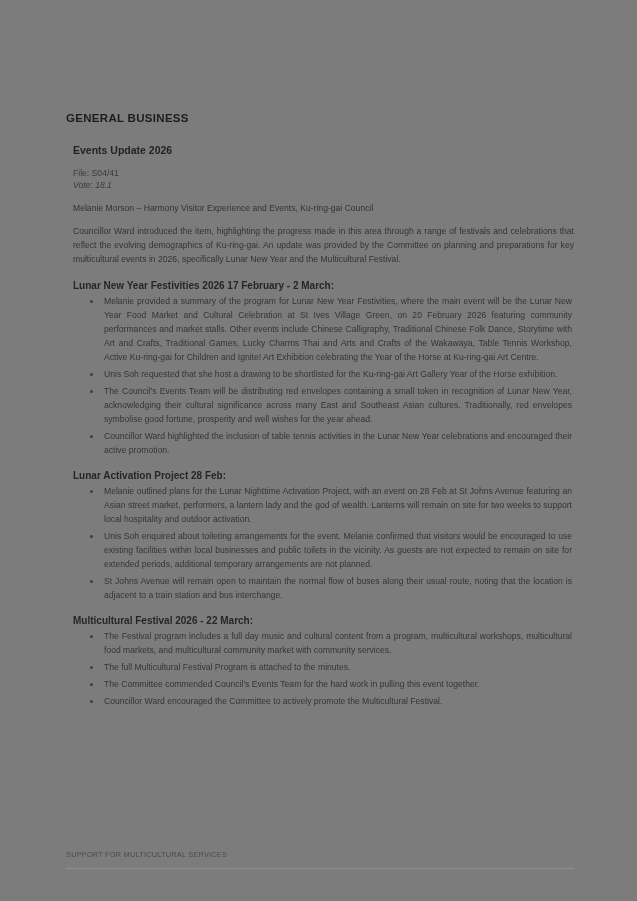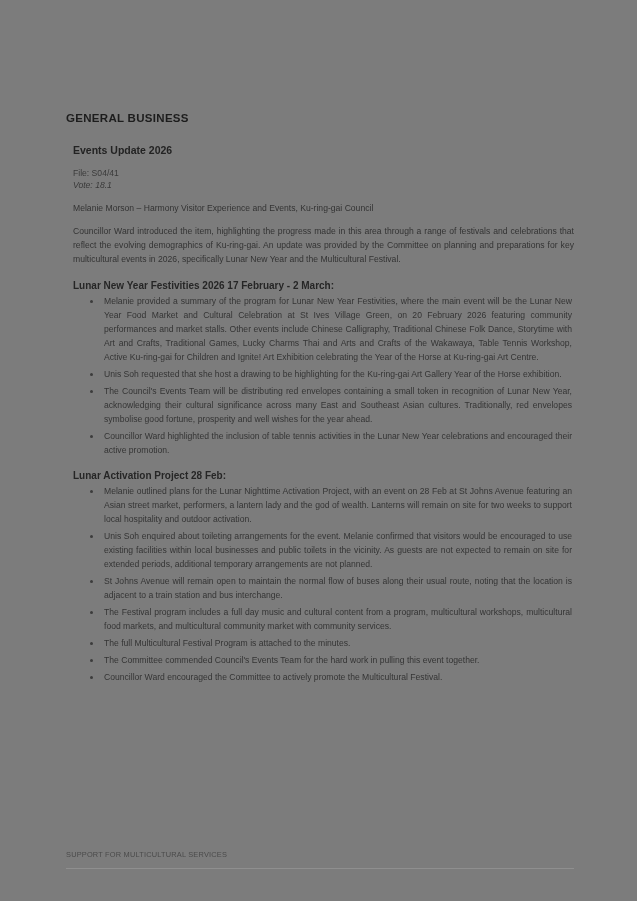--- a/index.html
+++ b/index.html
@@ -126,32 +126,33 @@
     <div class="meta-line">File: S04/41</div>
     <div class="meta-line italic">Vote: 18.1</div>
 
     <div class="intro">Melanie Morson – Harmony Visitor Experience and Events, Ku-ring-gai Council</div>
 
     <div class="intro tight">Councillor Ward introduced the item, highlighting the progress made in this area through a range of festivals and celebrations that reflect the evolving demographics of Ku-ring-gai. An update was provided by the Committee on planning and preparations for key multicultural events in 2026, specifically Lunar New Year and the Multicultural Festival.</div>
 
     <div class="section-head">Lunar New Year Festivities 2026 17 February - 2 March:</div>
     <ul class="bullets">
       <li>Melanie provided a summary of the program for Lunar New Year Festivities, where the main event will be the Lunar New Year Food Market and Cultural Celebration at St Ives Village Green, on 20 February 2026 featuring community performances and market stalls. Other events include Chinese Calligraphy, Traditional Chinese Folk Dance, Storytime with Art and Crafts, Traditional Games, Lucky Charms Thai and Arts and Crafts of the Wakawaya, Table Tennis Workshop, Active Ku-ring-gai for Children and Ignite! Art Exhibition celebrating the Year of the Horse at Ku-ring-gai Art Centre.</li>
-      <li>Unis Soh requested that she host a drawing to be highlighting for the Ku-ring-gai Art Gallery Year of the Horse exhibition.</li>
+      <li>Unis Soh requested that she host a drawing to be shortlisted for the Ku-ring-gai Art Gallery Year of the Horse exhibition.</li>
       <li>The Council's Events Team will be distributing red envelopes containing a small token in recognition of Lunar New Year, acknowledging their cultural significance across many East and Southeast Asian cultures. Traditionally, red envelopes symbolise good fortune, prosperity and well wishes for the year ahead.</li>
       <li>Councillor Ward highlighted the inclusion of table tennis activities in the Lunar New Year celebrations and encouraged their active promotion.</li>
     </ul>
 
     <div class="section-head">Lunar Activation Project 28 Feb:</div>
     <ul class="bullets">
       <li>Melanie outlined plans for the Lunar Nighttime Activation Project, with an event on 28 Feb at St Johns Avenue featuring an Asian street market, performers, a lantern lady and the god of wealth. Lanterns will remain on site for two weeks to support local hospitality and outdoor activation.</li>
       <li>Unis Soh enquired about toileting arrangements for the event. Melanie confirmed that visitors would be encouraged to use existing facilities within local businesses and public toilets in the vicinity. As guests are not expected to remain on site for extended periods, additional temporary arrangements are not planned.</li>
       <li>St Johns Avenue will remain open to maintain the normal flow of buses along their usual route, noting that the location is adjacent to a train station and bus interchange.</li>
     </ul>
 
+    <div class="section-head">Multicultural Festival 2026 - 22 March:</div>
     <ul class="bullets">
       <li>The Festival program includes a full day music and cultural content from a program, multicultural workshops, multicultural food markets, and multicultural community market with community services.</li>
       <li>The full Multicultural Festival Program is attached to the minutes.</li>
       <li>The Committee commended Council's Events Team for the hard work in pulling this event together.</li>
       <li>Councillor Ward encouraged the Committee to actively promote the Multicultural Festival.</li>
     </ul>
 
   </div>
 
   <div class="footer-rule"></div>

